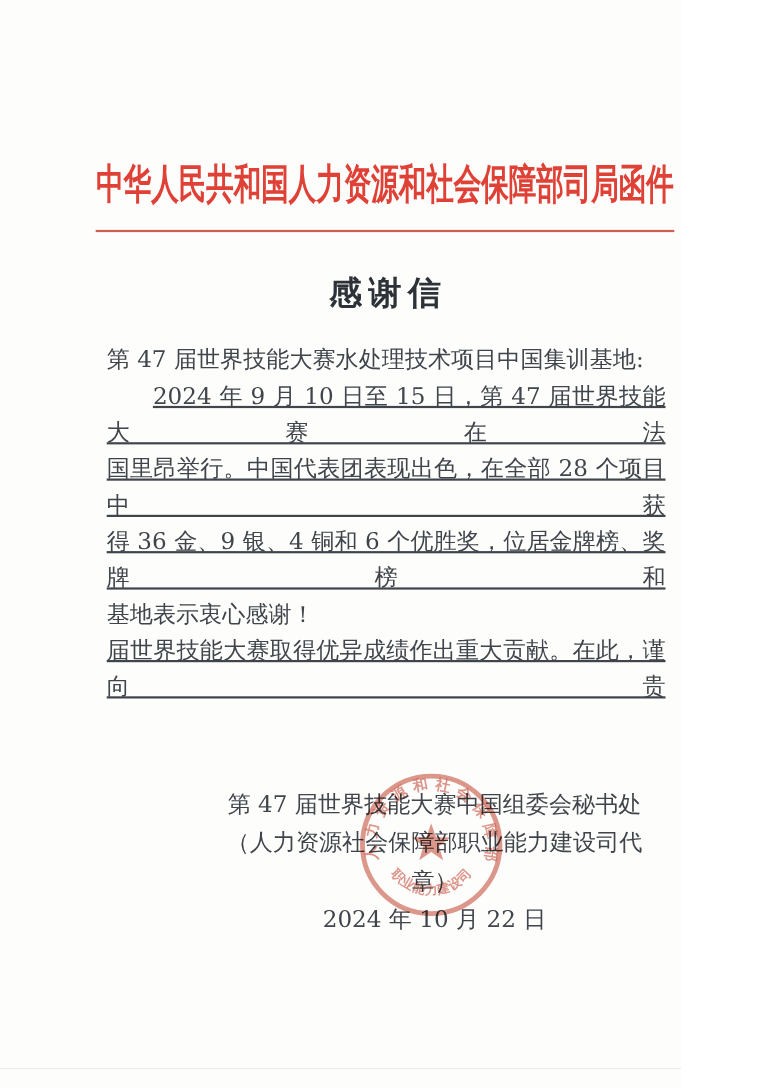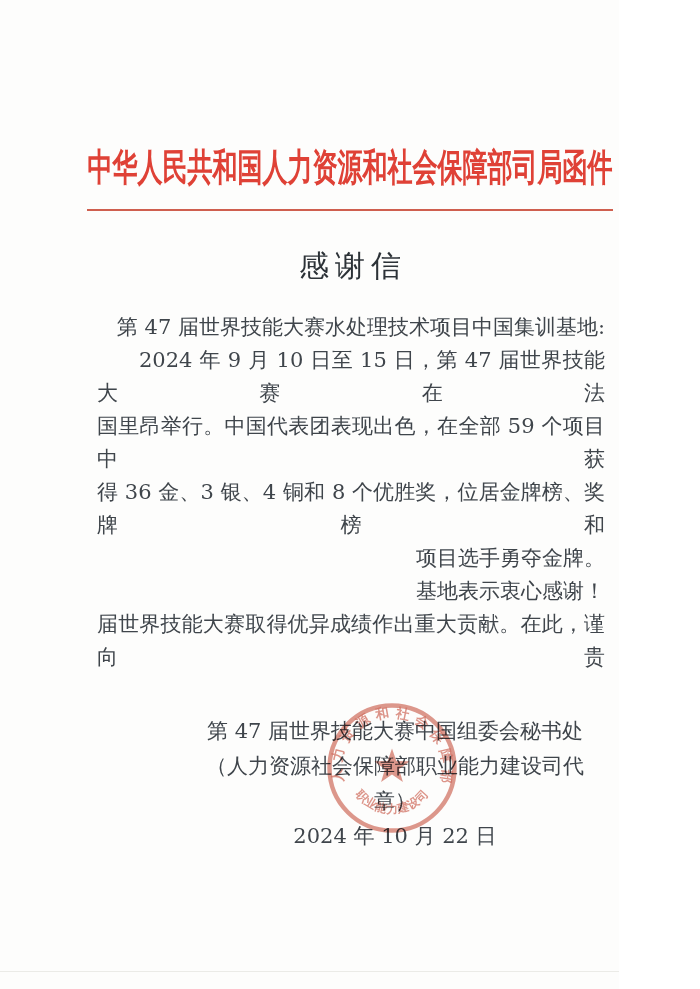--- a/index.html
+++ b/index.html
@@ -20,29 +20,29 @@
     font-size:25px;font-weight:bold;color:#df4136;
     transform:scaleY(1.5);transform-origin:50% 50%;
     letter-spacing:0px;white-space:nowrap;
   }
   .masthead-rule{
     position:absolute;left:87px;top:209px;width:526px;height:2px;
     background:#cf5f4f;
   }
   .letter-title{
     position:absolute;left:0;top:246px;width:700px;
-    text-align:center;font-size:30px;font-weight:normal;color:#2c3237;
+    text-align:center;font-size:30px;font-weight:bold;color:#2c3237;
     letter-spacing:6px;padding-left:6px;box-sizing:border-box;
   }
   .body-lines{
     position:absolute;left:97px;top:311px;width:508px;
     font-size:21px;line-height:33px;color:#3f454b;
   }
-  .line{white-space:nowrap;text-align:right;}
-  .line.fill{white-space:normal;text-align:justify;text-align-last:justify;}
+  .line{white-space:nowrap;text-align:left;}
+  .line.fill{white-space:normal;text-align:justify;text-align-last:justify;text-decoration:underline;}
   .line.indent{text-indent:2em;}
   .signature{
     position:absolute;left:190px;top:714px;width:410px;
     text-align:center;font-size:21px;line-height:35px;color:#3f454b;
   }
   .seal{
     position:absolute;left:312px;top:687px;width:160px;height:166px;
     mix-blend-mode:multiply;opacity:.82;
   }
   .seal text{
@@ -60,23 +60,22 @@
 
   <div class="masthead">中华人民共和国人力资源和社会保障部司局函件</div>
 
   <div class="masthead-rule"></div>
 
   <div class="letter-title">感谢信</div>
 
   <div class="body-lines">
       <div class="line">第 47 届世界技能大赛水处理技术项目中国集训基地:</div>
       <div class="line indent fill">2024 年 9 月 10 日至 15 日，第 47 届世界技能大赛在法</div>
-      <div class="line fill">国里昂举行。中国代表团表现出色，在全部 59 个项目中获</div>
-      <div class="line fill">得 36 金、3 银、4 铜和 8 个优胜奖，位居金牌榜、奖牌榜和</div>
-      <div class="line">项目选手勇夺金牌。</div>
+      <div class="line fill">国里昂举行。中国代表团表现出色，在全部 28 个项目中获</div>
+      <div class="line fill">得 36 金、9 银、4 铜和 6 个优胜奖，位居金牌榜、奖牌榜和</div>
       <div class="line">基地表示衷心感谢！</div>
       <div class="line fill">届世界技能大赛取得优异成绩作出重大贡献。在此，谨向贵</div>
     </div>
 
   <div class="signature">
     <div>第 47 届世界技能大赛中国组委会秘书处</div>
     <div>（人力资源社会保障部职业能力建设司代章）</div>
     <div>2024 年 10 月 22 日</div>
   </div>
 

